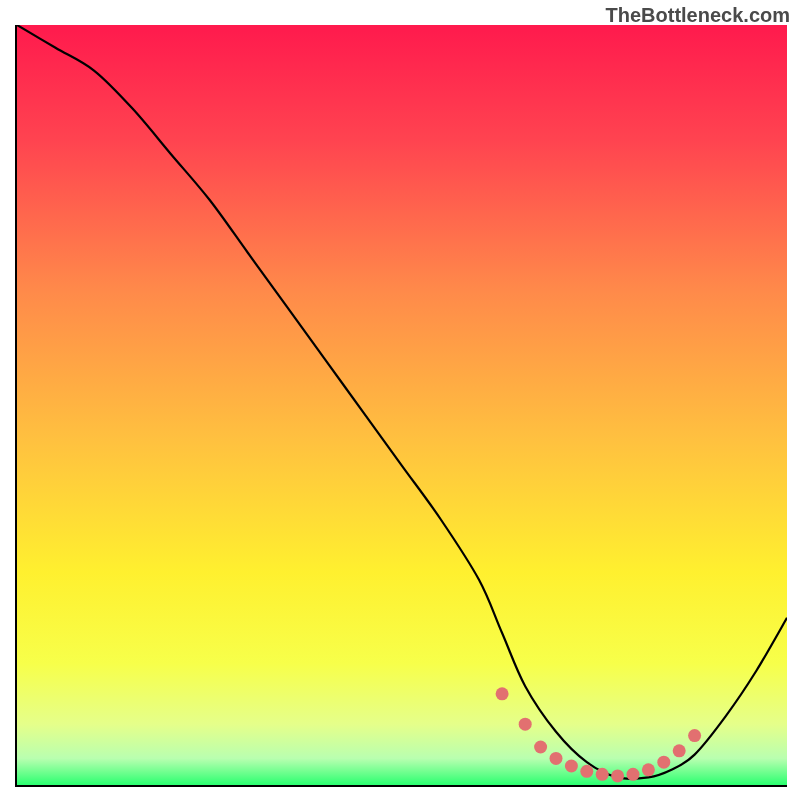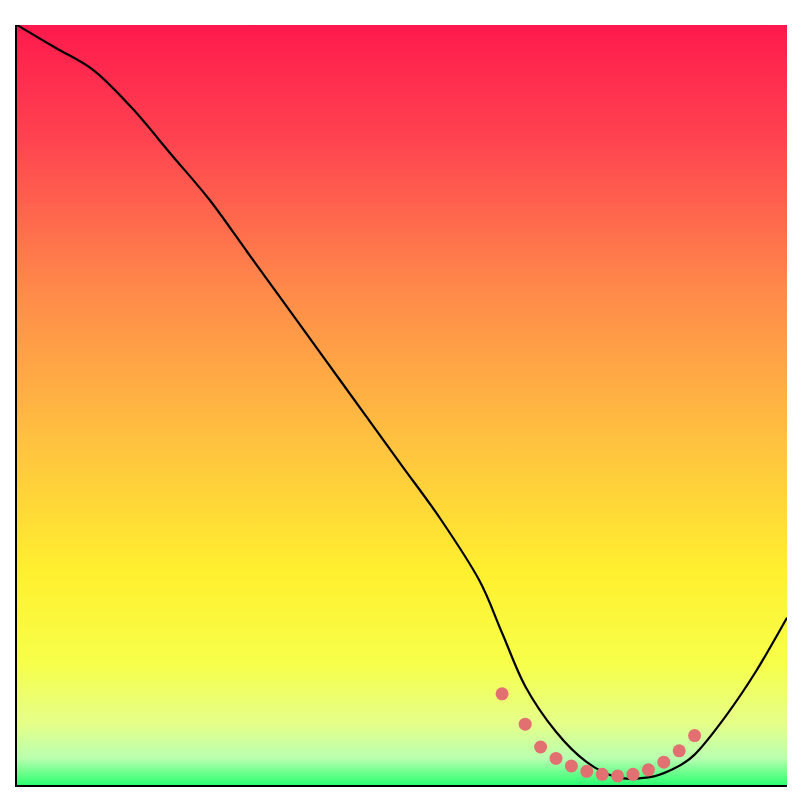--- a/index.html
+++ b/index.html
@@ -37,20 +37,21 @@
   svg.chart-svg {
     display: block;
     width: 100%;
     height: 100%;
   }
 </style>
 </head>
 <body>
 
 <div class="container">
+  <div class="watermark">TheBottleneck.com</div>
   <div class="plot-area">
     <svg class="chart-svg" viewBox="0 0 770 760" preserveAspectRatio="none">
       <defs>
         <linearGradient id="bg-grad" x1="0" y1="0" x2="0" y2="1">
             <stop offset="0%" stop-color="#ff1a4d"></stop>
             <stop offset="15%" stop-color="#ff4350"></stop>
             <stop offset="35%" stop-color="#ff8a4a"></stop>
             <stop offset="55.00000000000001%" stop-color="#ffc23f"></stop>
             <stop offset="72%" stop-color="#fff02f"></stop>
             <stop offset="84%" stop-color="#f7ff4a"></stop>

